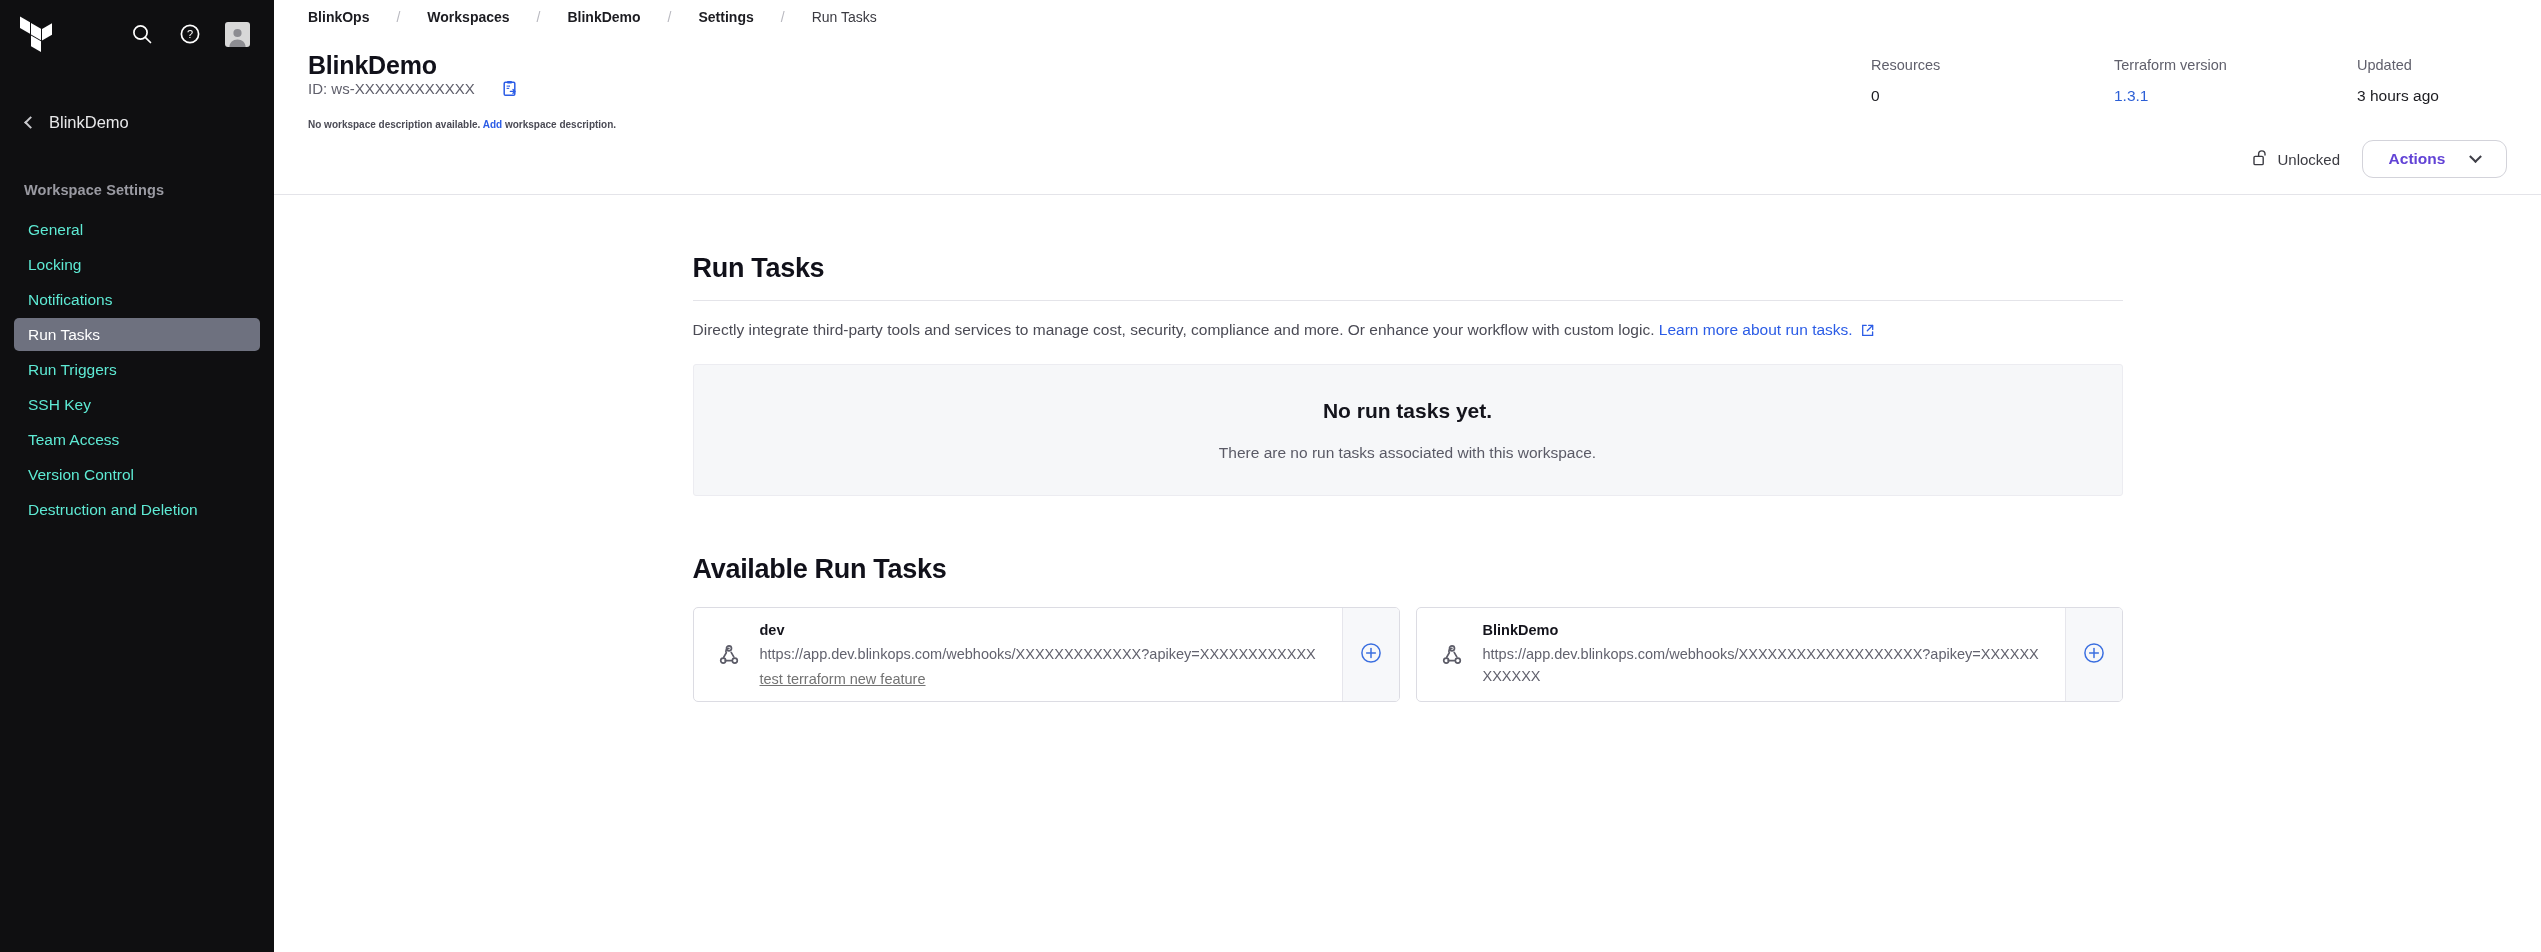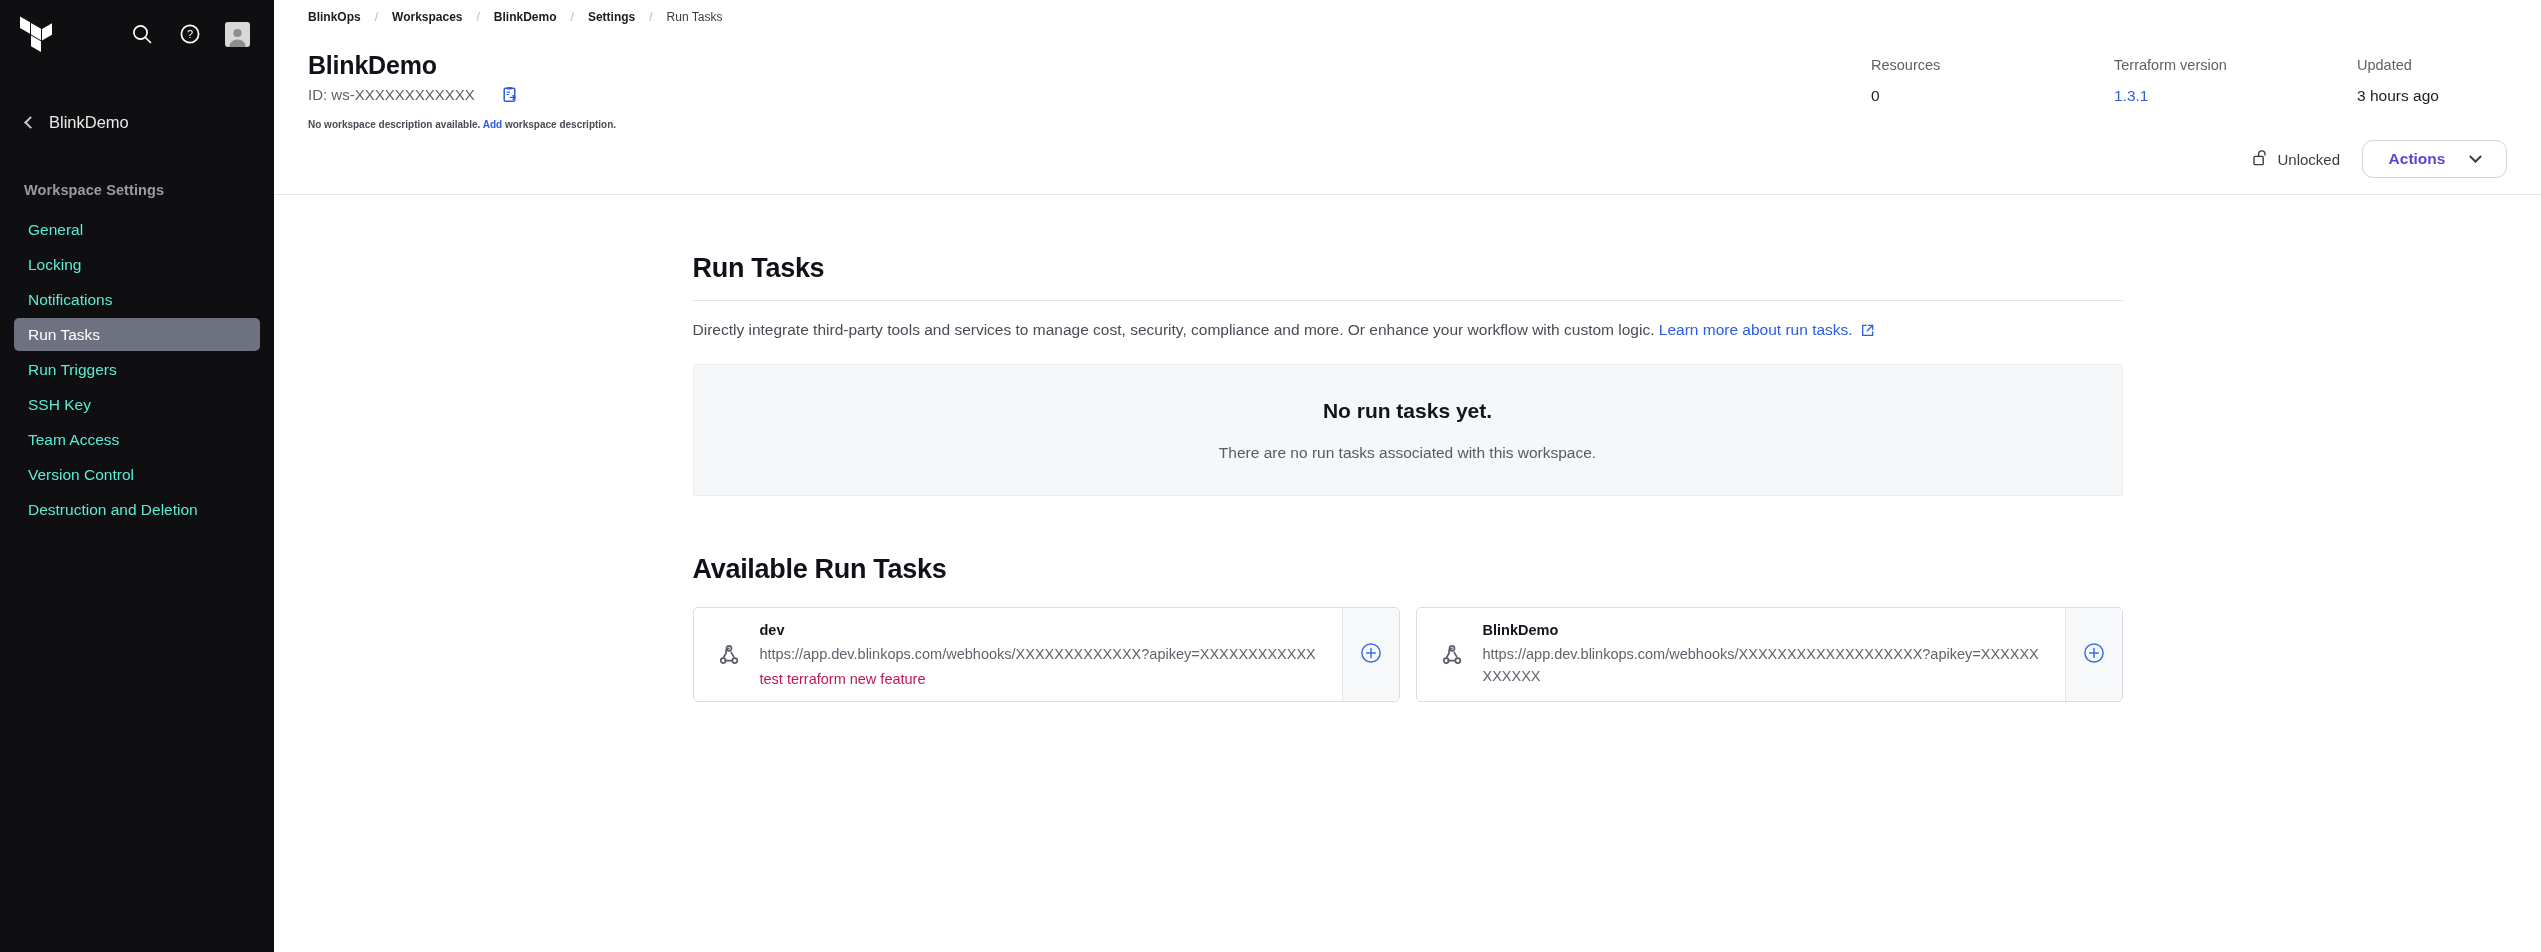--- a/index.html
+++ b/index.html
@@ -65,32 +65,32 @@
 
   
   .main { flex: 1; height: 952px; background: #fff; display: flex; flex-direction: column; overflow: hidden; }
 
   .crumbbar {
     height: 33px; min-height: 33px;
     display: flex; align-items: center;
     padding: 0 34px;
     background: #fff;
   }
-  .crumbs { display: flex; align-items: center; gap: 3px; font-size: 12px; }
+  .crumbs { display: flex; align-items: center; gap: 16px; font-size: 14px; }
   .crumb { color: #1c1c21; font-weight: bold; cursor: pointer; }
   .crumb.plain { color: #3b3b42; font-weight: normal; cursor: default; }
   .crumb-sep { color: #b9b9c0; margin: 0 11px; font-weight: normal; }
 
   .ws-header {
     padding: 18px 34px 0 34px;
     display: flex; align-items: flex-start;
   }
   .ws-left { flex: 1; }
   .ws-title { font-size: 25px; font-weight: bold; color: #11111a; letter-spacing: -.2px; }
-  .ws-id-row { display: flex; align-items: flex-start; gap: 26px; margin-top: 6px; }
+  .ws-id-row { display: flex; align-items: flex-start; gap: 26px; }
   .ws-id { font-size: 15px; color: #60606c; }
   .copy-ic { cursor: pointer; display: flex; }
 
   .ws-meta { display: flex; gap: 0; padding-top: 6px; }
   .meta-col { width: 243px; }
   .meta-col:last-child { width: auto; min-width: 150px; }
   .meta-label { font-size: 14.5px; color: #60606c; }
   .meta-value { font-size: 15.5px; color: #1c1c21; margin-top: 14px; }
   .meta-value.link { color: #2c5fd6; cursor: pointer; }
 
@@ -158,21 +158,21 @@
     cursor: pointer;
   }
   .card-body {
     flex: 1; display: flex; align-items: center; gap: 18px;
     padding: 14px 18px 14px 22px;
   }
   .card-ic { width: 26px; min-width: 26px; display: flex; align-items: center; justify-content: center; }
   .card-text { display: flex; flex-direction: column; gap: 6px; }
   .card-name { font-size: 14.5px; font-weight: bold; color: #14141c; }
   .card-url { font-size: 14.5px; color: #62626e; word-break: break-all; line-height: 1.45; }
-  .card-note { font-size: 14.5px; color: #be185d; }
+  .card-note { font-size: 14.5px; color: #737373; text-decoration: underline; }
   .card-add {
     width: 57px; min-width: 57px;
     border-left: 1px solid #e6e6ec;
     background: #f7f8fa;
     display: flex; align-items: center; justify-content: center;
     cursor: pointer;
   }
 </style>
 </head>
 <body>

